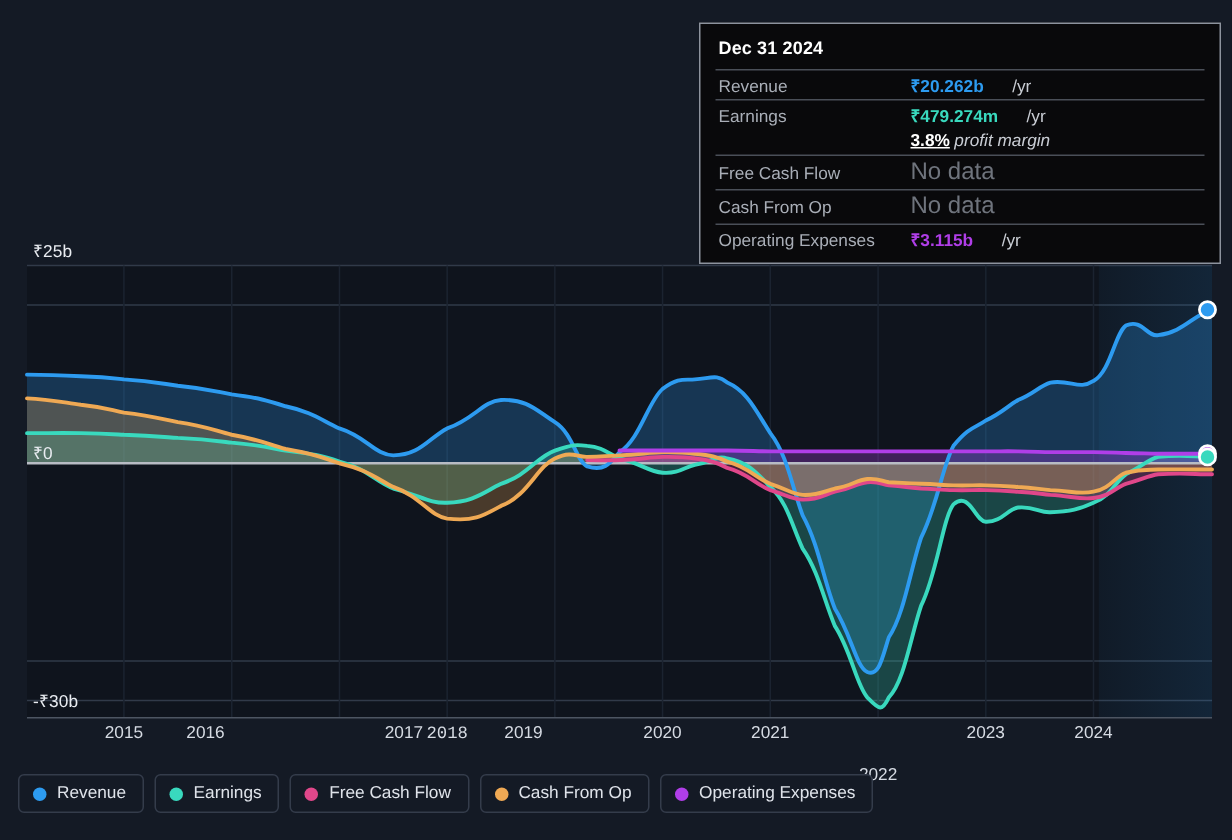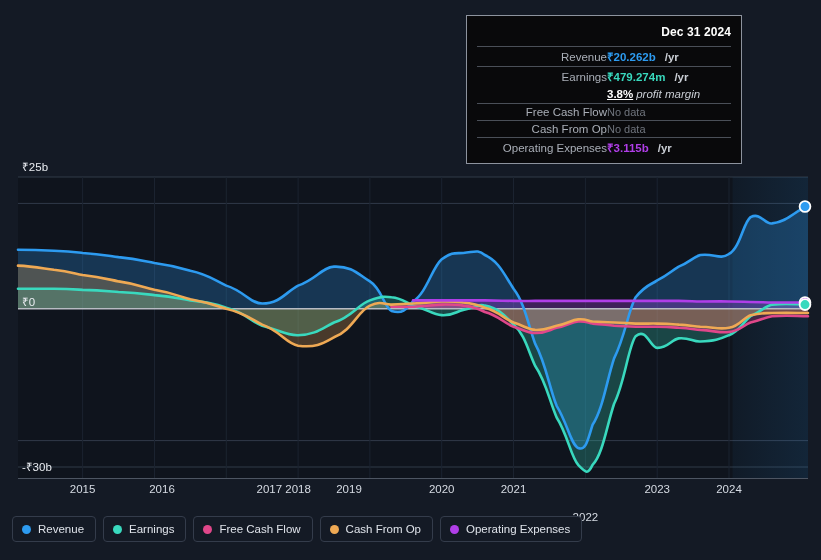--- a/index.html
+++ b/index.html
@@ -27,39 +27,38 @@
 
   
   #xaxis { position: absolute; left: 0; top: 483px; width: 783px; height: 18px; }
   .xlab {
     position: absolute; color: #d6dbe3; font-size: 11.5px;
     transform: translateX(-50%); white-space: nowrap;
   }
 
   
   #tooltip {
-    position: absolute; left: 466px; top: 15px; width: 276px;
+    position: absolute; left: 466px; top: 15px; width: 348px;
     background: #09090b; border: 1px solid #8d939e;
     padding: 8px 10px 6px 10px;
-    text-align: right;
   }
   #tt-title {
     color: #ffffff; font-size: 12px; font-weight: bold;
     padding: 1px 0 7px 2px; letter-spacing: .1px;
   }
   .tt-row {
     display: flex; align-items: baseline;
     border-top: 1px solid #4a4f58;
     padding: 2px 2px 2px 2px; min-height: 17px;
   }
   .tt-row.noline { border-top: none; }
   .tt-key { color: #a9aeb7; font-size: 11.5px; width: 128px; flex: none; }
   .tt-val { font-size: 11.5px; font-weight: bold; white-space: nowrap; }
-  .tt-unit { color: #c9cdd4; font-size: 11.5px; font-weight: bold; margin-left: 9px; }
-  .tt-nodata { color: #6f747d; font-size: 11px; font-weight: normal; }
+  .tt-unit { color: #c9cdd4; font-size: 11.5px; font-weight: normal; margin-left: 19px; }
+  .tt-nodata { color: #6f747d; font-size: 16px; font-weight: normal; }
   .tt-margin-val { color: #ffffff; font-size: 11.5px; font-weight: bold; text-decoration: underline; }
   .tt-margin-lab { color: #c9cdd4; font-size: 11.5px; font-weight: normal; margin-left: 3px; font-style: italic; }
 
   
   #legend {
     position: absolute; left: 12px; top: 516px;
     display: flex; gap: 7px; align-items: center;
   }
   .lg-item {
     display: flex; align-items: center; gap: 7px;
@@ -135,23 +134,23 @@
         <line x1="18" x2="808" y1="478.5" y2="478.5" stroke="#4d5562" stroke-width="1"></line>
       </svg>
     </div>
 
   <div class="ylab ylab-top">₹25b</div>
   <div class="ylab ylab-zero">₹0</div>
   <div class="ylab ylab-bot">-₹30b</div>
 
   <div id="xaxis">
       <div class="xlab" style="left: 82.6px;">2015</div>
-      <div class="xlab" style="left: 162px; text-align: right;">2016</div>
+      <div class="xlab" style="left: 137px; text-align: right;">2016</div>
       <div class="xlab" style="left: 226.3px; margin-left: 43px;">2017</div>
-      <div class="xlab" style="left: 298.1px;">2018</div>
+      <div class="xlab" style="left: 298.1px; font-family: Liberation Mono, monospace;">2018</div>
       <div class="xlab" style="left: 349px;">2019</div>
       <div class="xlab" style="left: 441.7px;">2020</div>
       <div class="xlab" style="left: 513.5px;">2021</div>
       <div class="xlab" style="left: 585.4px; margin-top: 28px;">2022</div>
       <div class="xlab" style="left: 657.2px;">2023</div>
       <div class="xlab" style="left: 729px;">2024</div>
     </div>
 
   <div id="tooltip">
     <div id="tt-title">Dec 31 2024</div>

